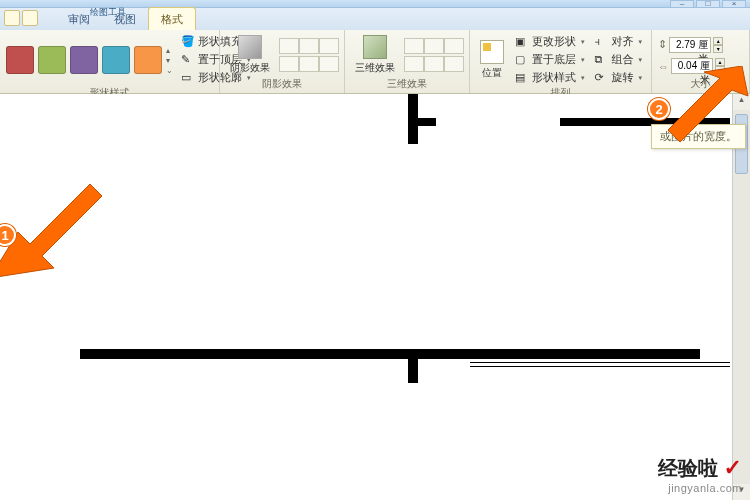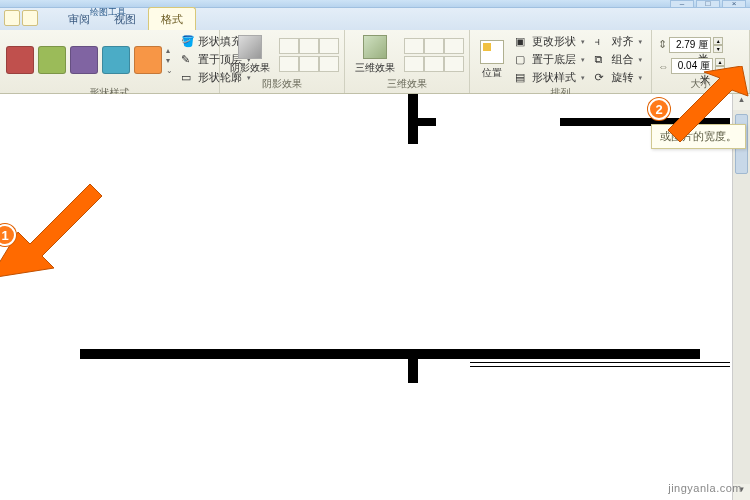--- a/index.html
+++ b/index.html
@@ -256,14 +256,15 @@
 <div class="callout" style="left:-6px; top:224px">1</div>
 
 <div class="arrow-orange" style="left:650px; top:66px">
   <svg width="100" height="100">
       <polygon points="92,0 98,30 82,24 30,76 18,64 70,12 54,6" fill="#ff6a00" stroke="#c05000" stroke-width="1"></polygon>
     </svg>
 </div>
 <div class="callout" style="left:648px; top:98px">2</div>
 
 <div class="watermark">
+  <div class="big"><span>经验啦</span> <span class="chk">✓</span></div>
   <div class="sml">jingyanla.com</div>
 </div>
 
 </body></html>

